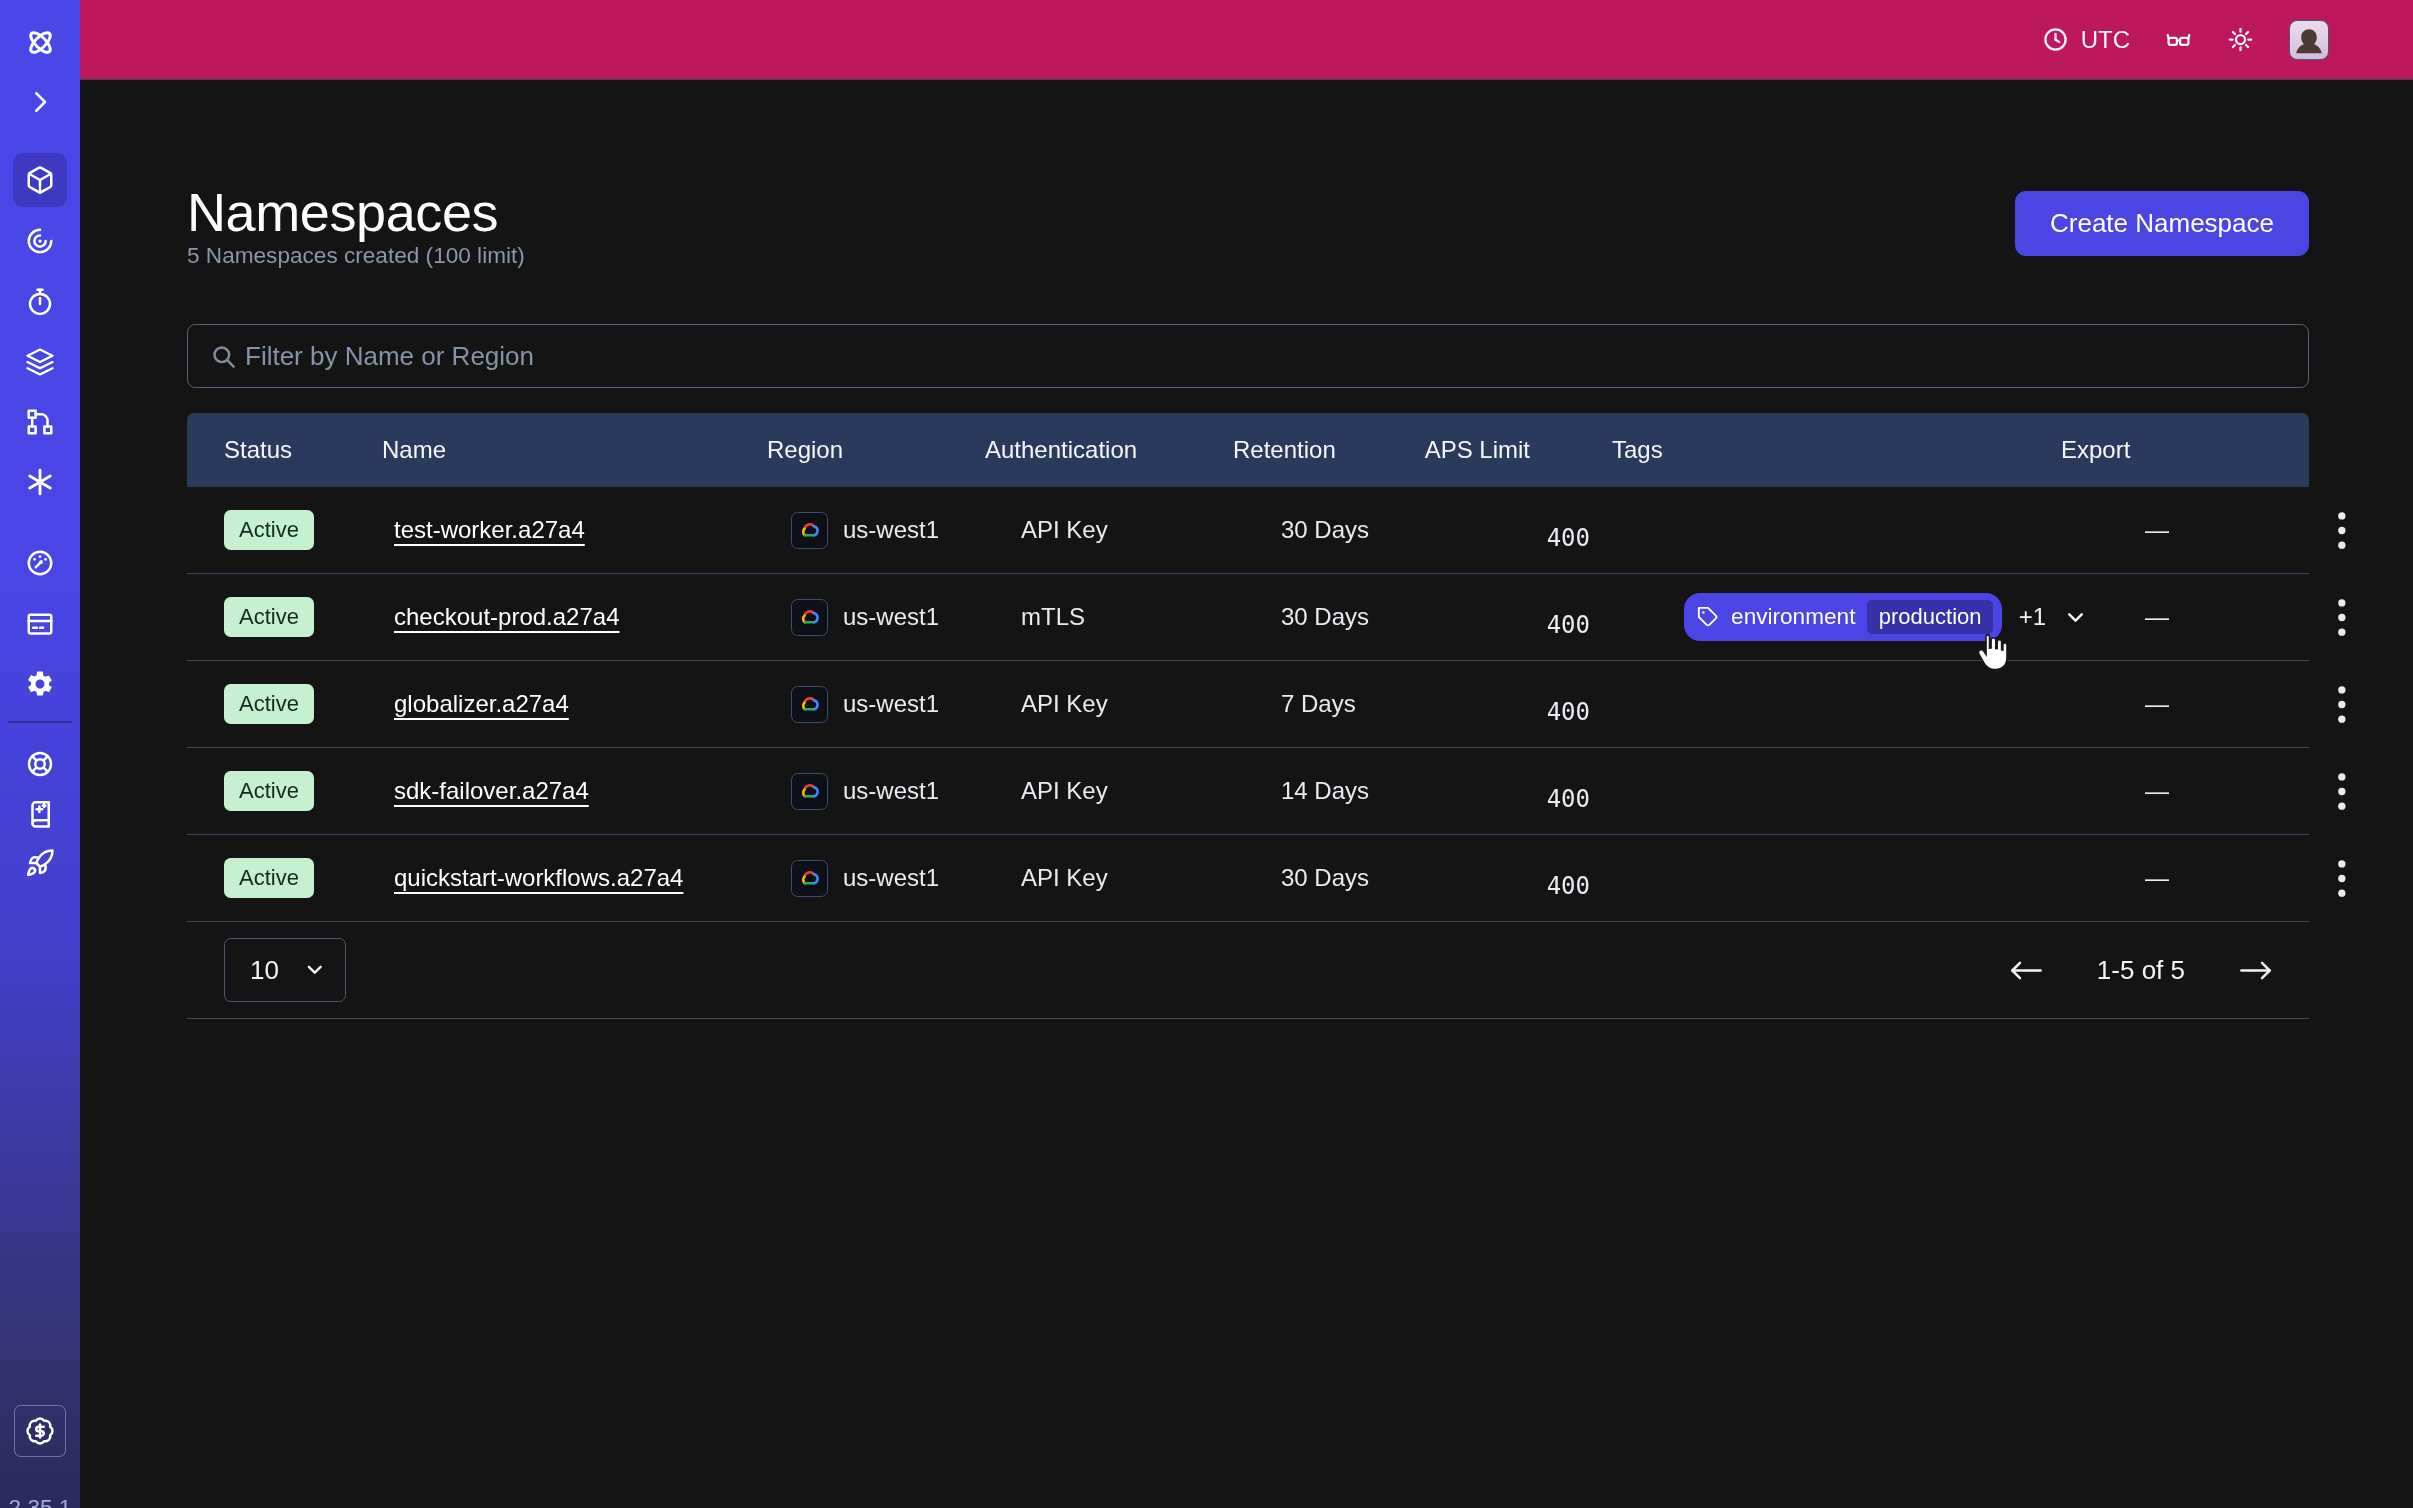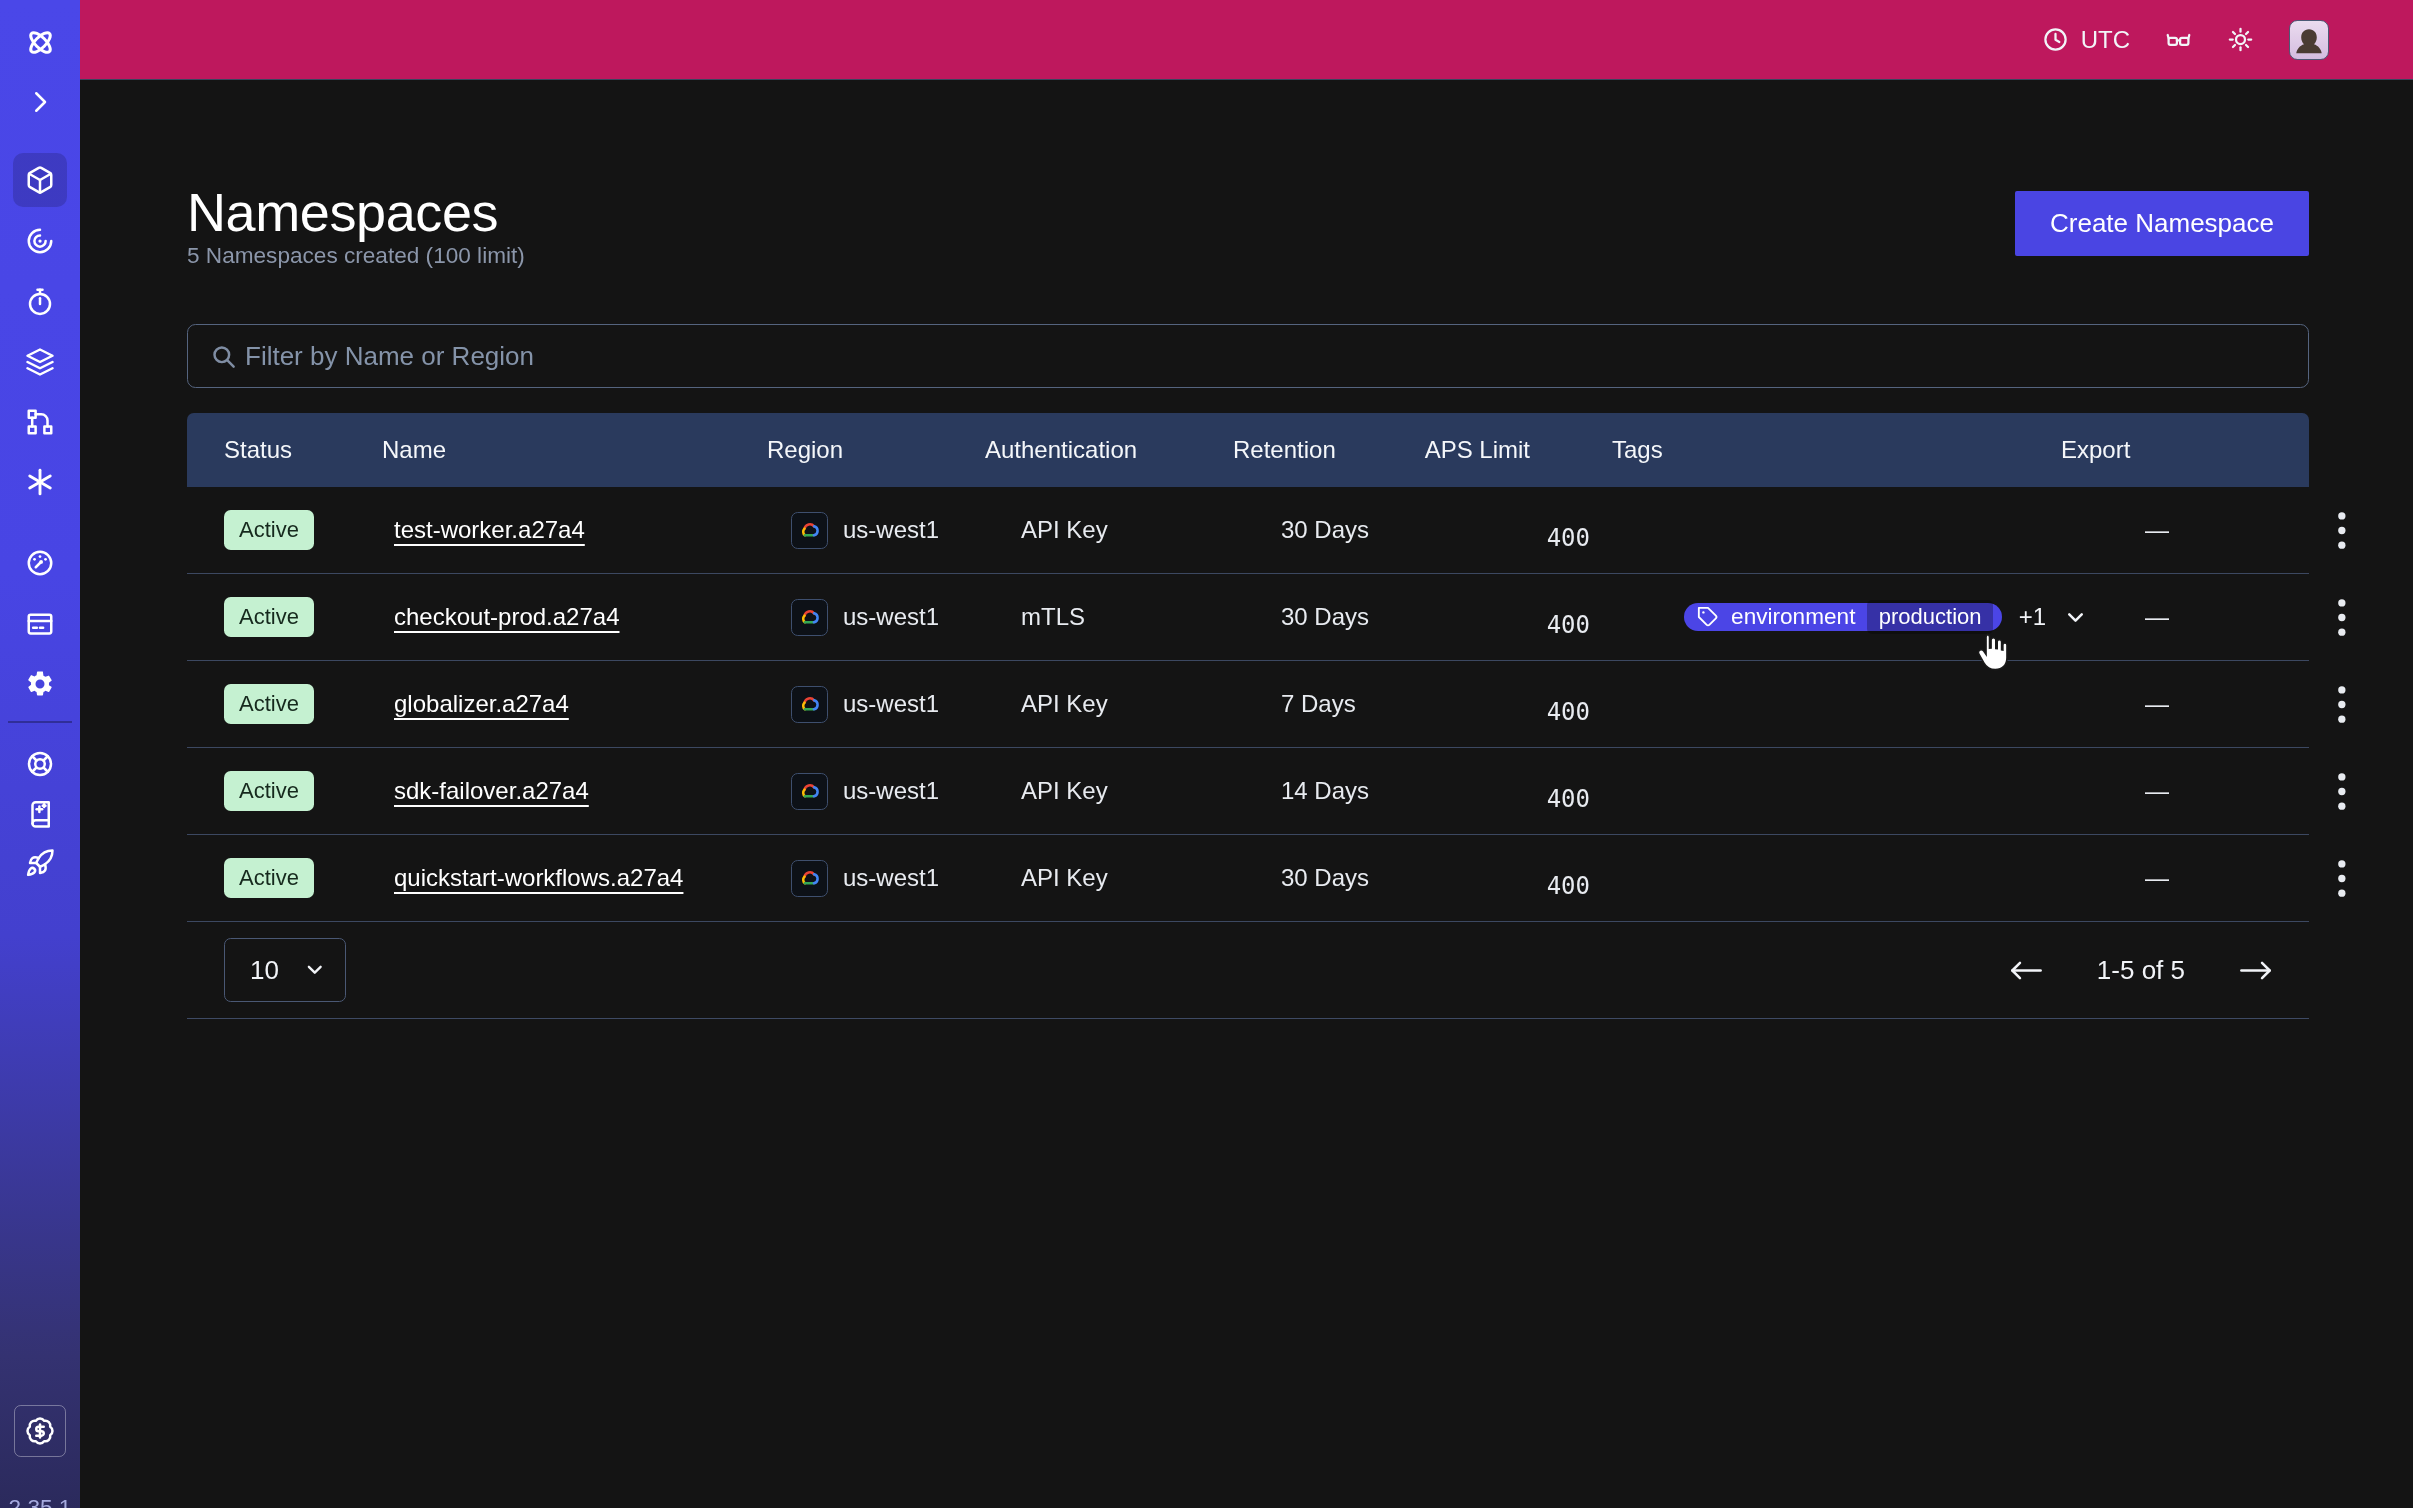--- a/index.html
+++ b/index.html
@@ -28,21 +28,21 @@
   .avatar { width:40px; height:40px; border-radius:8.4px; border:1.7px solid #4D5A76; overflow:hidden;
     background:linear-gradient(180deg,#EBDCEF 0%,#D4BCE0 100%); display:flex; align-items:flex-end; justify-content:center; }
   .avatar svg { width:34px; height:34px; }
 
   
   .main { position:absolute; left:80px; top:82px; right:0; bottom:0; padding:0 104px 0 107px; }
   .page-head { margin-top:99px; display:flex; justify-content:space-between; align-items:flex-start; }
   .page-title { color:#FFFFFF; font-size:54px; font-weight:500; letter-spacing:-0.4px; }
   .page-subtitle { margin-top:0; color:#8B96AA; font-size:22.6px; }
   .create-btn { margin-top:10px; height:65px; padding:0 35px; background:#4A45E3; color:#fff; border:none;
-    border-radius:2px; font-size:26px; font-family:inherit; font-weight:500; cursor:pointer; }
+    border-radius:11px; font-size:26px; font-family:inherit; font-weight:500; cursor:pointer; }
 
   .search-box { margin-top:55px; height:64px; border:1.7px solid #55647F; border-radius:8.4px;
     display:flex; align-items:center; gap:8px; padding:0 22px; background:#141414; }
   .search-box svg { width:27px; height:27px; color:#7F8DA3; flex:none; }
   .search-box input { flex:1; background:transparent; border:none; outline:none; color:#E8EBF0;
     font-size:26px; font-family:inherit; }
   .search-box input::placeholder { color:#8493A9; }
 
   
   .table { margin-top:25px; }
@@ -53,21 +53,21 @@
   .trow { height:87px; border-bottom:1.7px solid #3C4861; color:#E8EBF0; font-size:24px;gap:12px; }
   .badge { display:inline-block; background:#C5F1D1; color:#16291D; font-size:22px; font-weight:500;
     padding:6.7px 15px; border-radius:6.7px; }
   .ns-link { color:#FFFFFF; text-decoration:underline; text-underline-offset:5.9px; text-decoration-thickness:1.7px; cursor:pointer; }
   .td.region { display:flex; align-items:center; gap:15px; }
   .gcp-box { width:37px; height:37px; border:1.7px solid #3E4F6E; border-radius:6.7px; background:#0D1117;
     display:flex; align-items:center; justify-content:center; flex:none; }
   .gcp-box svg { width:25px; height:25px; }
   .td.aps { font-family:"DejaVu Sans Mono",monospace;margin-top:16px; }
   .tags-wrap { display:flex; align-items:center; gap:17px; }
-  .tag-chip { display:flex; align-items:center; gap:11.7px; height:28px; padding:0 8.4px 0 13.4px;
+  .tag-chip { display:flex; align-items:center; gap:11.7px; height:48px; padding:0 8.4px 0 13.4px;
     background:#4B45E6; border-radius:16px; color:#fff; font-size:22.6px; cursor:pointer; }
   .tag-chip svg { width:22px; height:22px; }
   .tag-value { background:rgba(0,0,0,0.28); border-radius:5px; padding:4.2px 11.7px; font-size:22px; }
   .tag-more { color:#F2F4F8; font-size:24px; }
   .tag-caret { color:#F2F4F8; display:flex; }
   .tag-caret svg { width:25px; height:25px; }
   .kebab { background:none; border:none; color:#E8EBF0; cursor:pointer; display:flex; margin-left:37px; padding:8.4px; }
   .kebab svg { width:11.7px; height:39px; }
 
   

